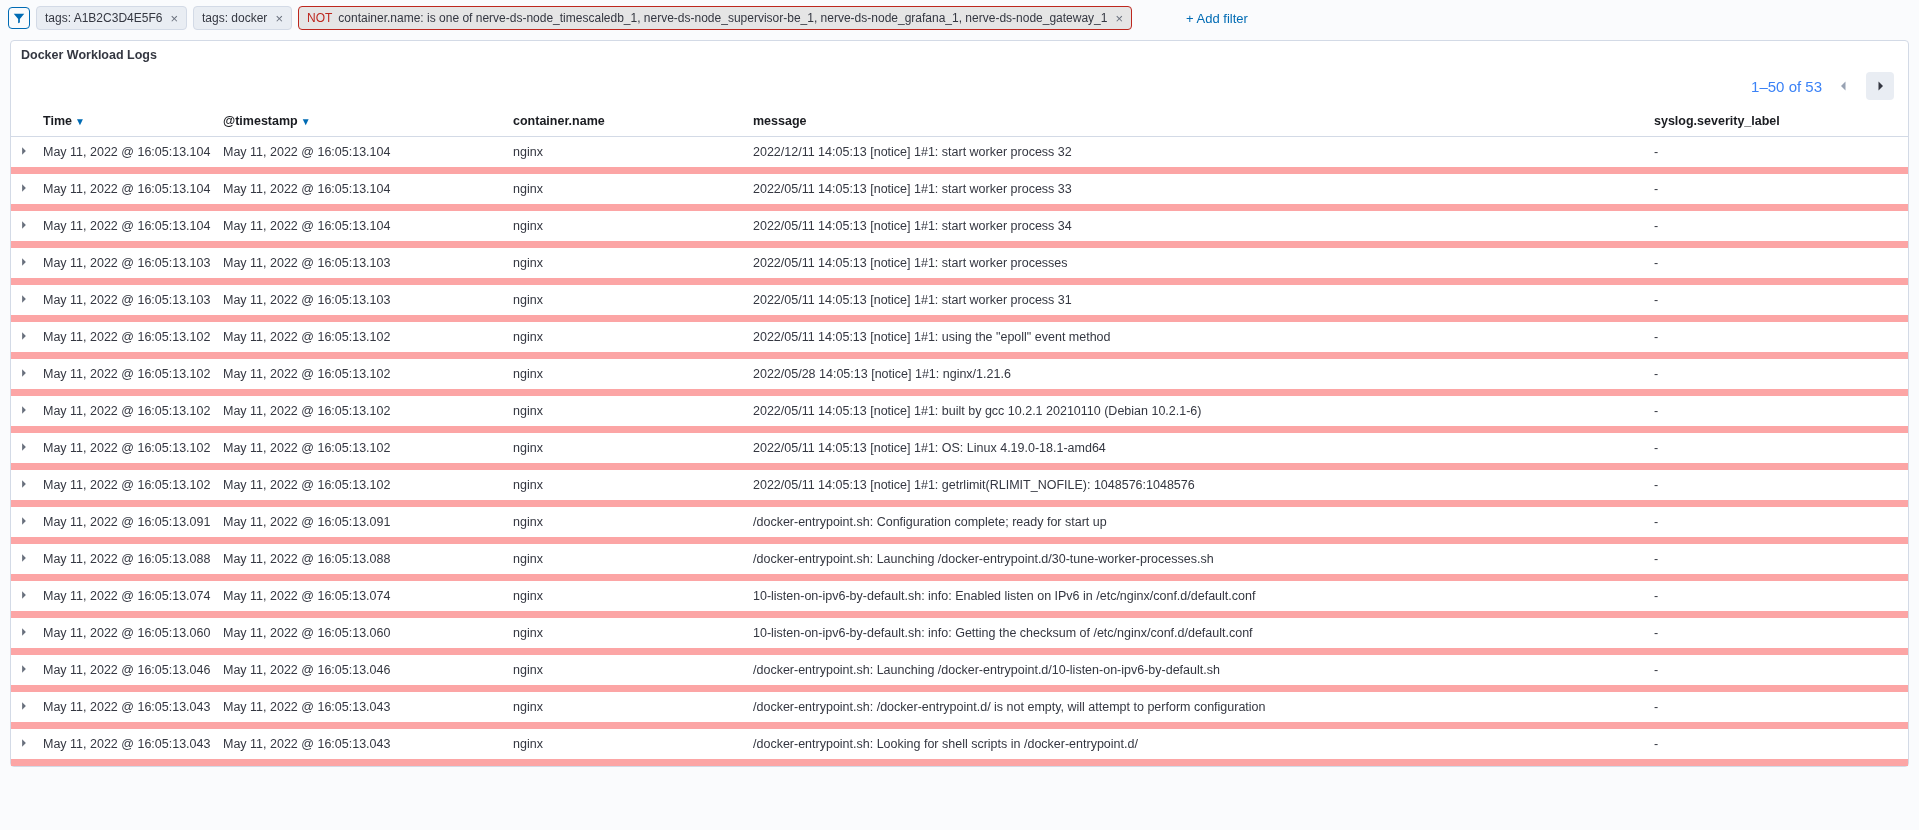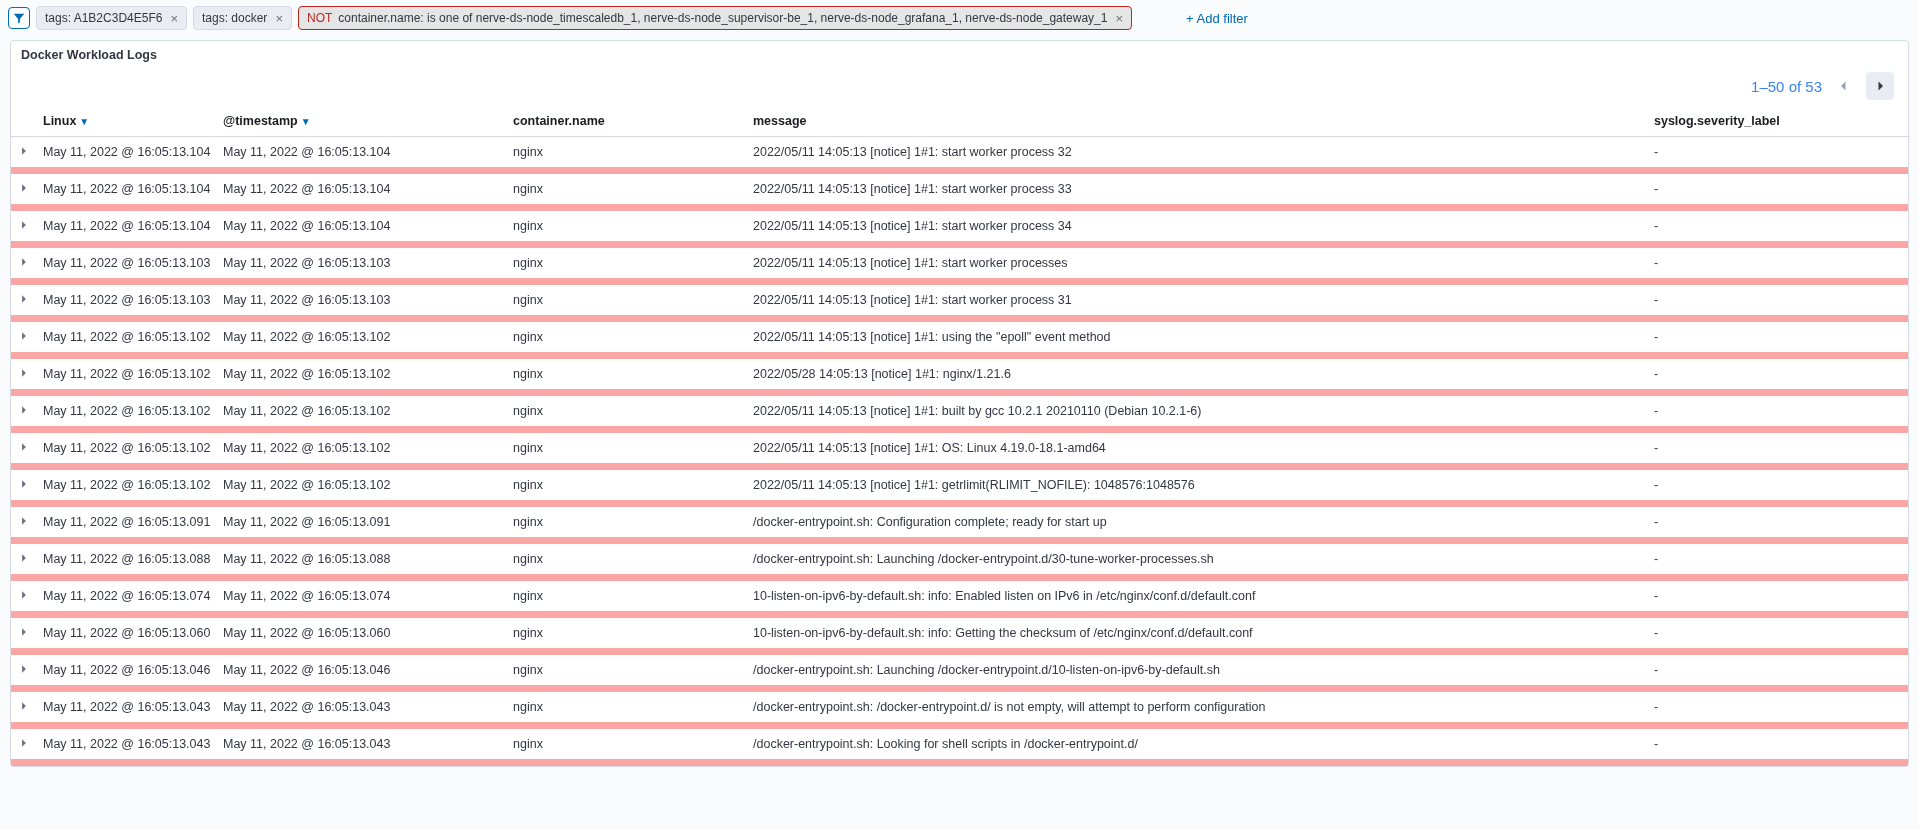--- a/index.html
+++ b/index.html
@@ -178,36 +178,36 @@
         <col class="c-exp">
           <col class="c-time">
           <col class="c-ts">
           <col class="c-cn">
           <col class="c-msg">
           <col class="c-sev">
       </colgroup>
       <thead>
         <tr>
           <th></th>
-          <th><span>Linux</span><span class="sort">▼</span></th>
+          <th><span>Time</span><span class="sort">▼</span></th>
           <th><span>@timestamp</span><span class="sort">▼</span></th>
           <th>container.name</th>
           <th>message</th>
           <th>syslog.severity_label</th>
         </tr>
       </thead>
       <tbody id="rows">
           <tr>
             <td class="expander"><svg width="10" height="10" viewBox="0 0 16 16">
                 <path fill="currentColor" d="M5 2l6 6-6 6V2z"></path>
               </svg></td>
             <td>May 11, 2022 @ 16:05:13.104</td>
             <td>May 11, 2022 @ 16:05:13.104</td>
             <td>nginx</td>
-            <td class="msg">2022/05/11 14:05:13 [notice] 1#1: start worker process 32</td>
+            <td class="msg">2022/12/11 14:05:13 [notice] 1#1: start worker process 32</td>
             <td>-</td>
           </tr>
           <tr>
             <td class="expander"><svg width="10" height="10" viewBox="0 0 16 16">
                 <path fill="currentColor" d="M5 2l6 6-6 6V2z"></path>
               </svg></td>
             <td>May 11, 2022 @ 16:05:13.104</td>
             <td>May 11, 2022 @ 16:05:13.104</td>
             <td>nginx</td>
             <td class="msg">2022/05/11 14:05:13 [notice] 1#1: start worker process 33</td>

